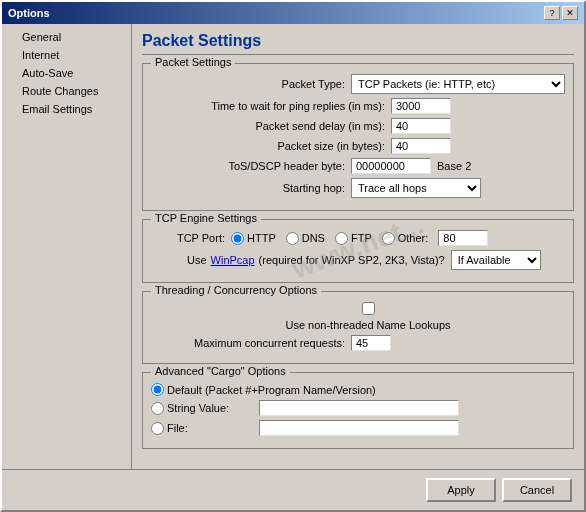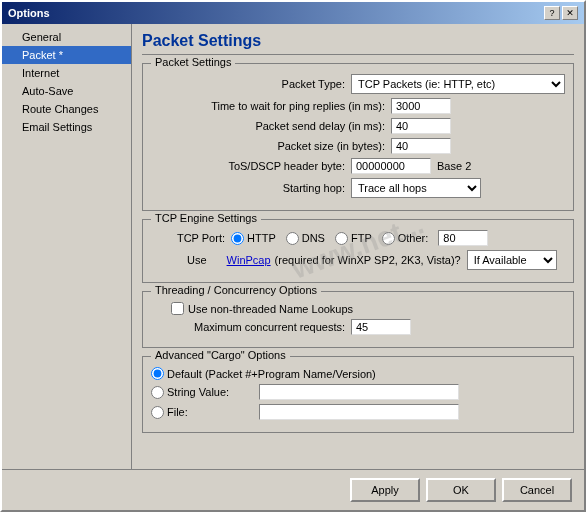--- a/index.html
+++ b/index.html
@@ -169,20 +169,21 @@
       align-items: center;
       gap: 3px;
       cursor: pointer;
     }
 
     .checkbox-row {
       display: flex;
       align-items: center;
       gap: 4px;
       margin: 6px 0 4px 20px;
+      flex-direction: column;
     }
 
     .bottom-bar {
       display: flex;
       justify-content: flex-end;
       gap: 6px;
       padding: 8px 12px;
       border-top: 1px solid #808080;
       flex-shrink: 0;
       background: #d4d0c8;
@@ -229,23 +230,20 @@
     <div class="title-bar-buttons">
       <button class="title-btn">?</button>
       <button class="title-btn">✕</button>
     </div>
   </div>
 
   <div class="main-content">
     <div class="sidebar">
       <div class="sidebar-item">
         <span>General</span>
-      </div>
-      <div class="sidebar-item active">
-        <span>Packet *</span>
       </div>
       <div class="sidebar-item">
         <span>Internet</span>
       </div>
       <div class="sidebar-item">
         <span>Auto-Save</span>
       </div>
       <div class="sidebar-item">
         <span>Route Changes</span>
       </div>
@@ -320,40 +318,40 @@
               <label class="radio-label">
                 <input type="radio" name="tcpport" style="">
                 <span>Other:</span>
               </label>
               <input class="form-control" type="text" style="width: 50px;" value="80">
             </div>
           </div>
 
           <div class="form-row" style="margin-top:4px;">
             <span style="margin-left:36px;">Use</span>
-            <span class="winpcap-link" style="margin-left:20px;">WinPcap</span>
+            <span class="winpcap-link" style="margin-left:4px;">WinPcap</span>
             <span style="margin-left:4px;">(required for WinXP SP2, 2K3, Vista)?</span>
             <select class="form-select" style="width:90px; margin-left:6px;">
               <option>If Available</option>
             </select>
           </div>
         </div>
       </div>
 
       <div class="group-box">
         <span class="group-box-title">Threading / Concurrency Options</span>
 
         <div style="margin-top:6px;">
           <div class="checkbox-row">
             <input type="checkbox" style="">
             <span>Use non-threaded Name Lookups</span>
           </div>
           <div class="form-row">
             <span class="form-label" style="width:200px;">Maximum concurrent requests:</span>
-            <input class="form-control" type="text" style="width: 60px;" value="45">
+            <input class="form-control" type="text" style="width: 40px;" value="45">
           </div>
         </div>
       </div>
 
       <div class="group-box">
         <span class="group-box-title">Advanced "Cargo" Options</span>
 
         <div style="margin-top:6px;">
           <div class="form-row">
             <label class="radio-label">
@@ -377,16 +375,15 @@
           </div>
         </div>
       </div>
 
       <div class="watermark">www.net...</div>
     </div>
   </div>
 
   <div class="bottom-bar">
     <button class="btn">Apply</button>
-    <button class="btn">OK</button>
     <button class="btn">Cancel</button>
   </div>
 </div>
 
 </body></html>

